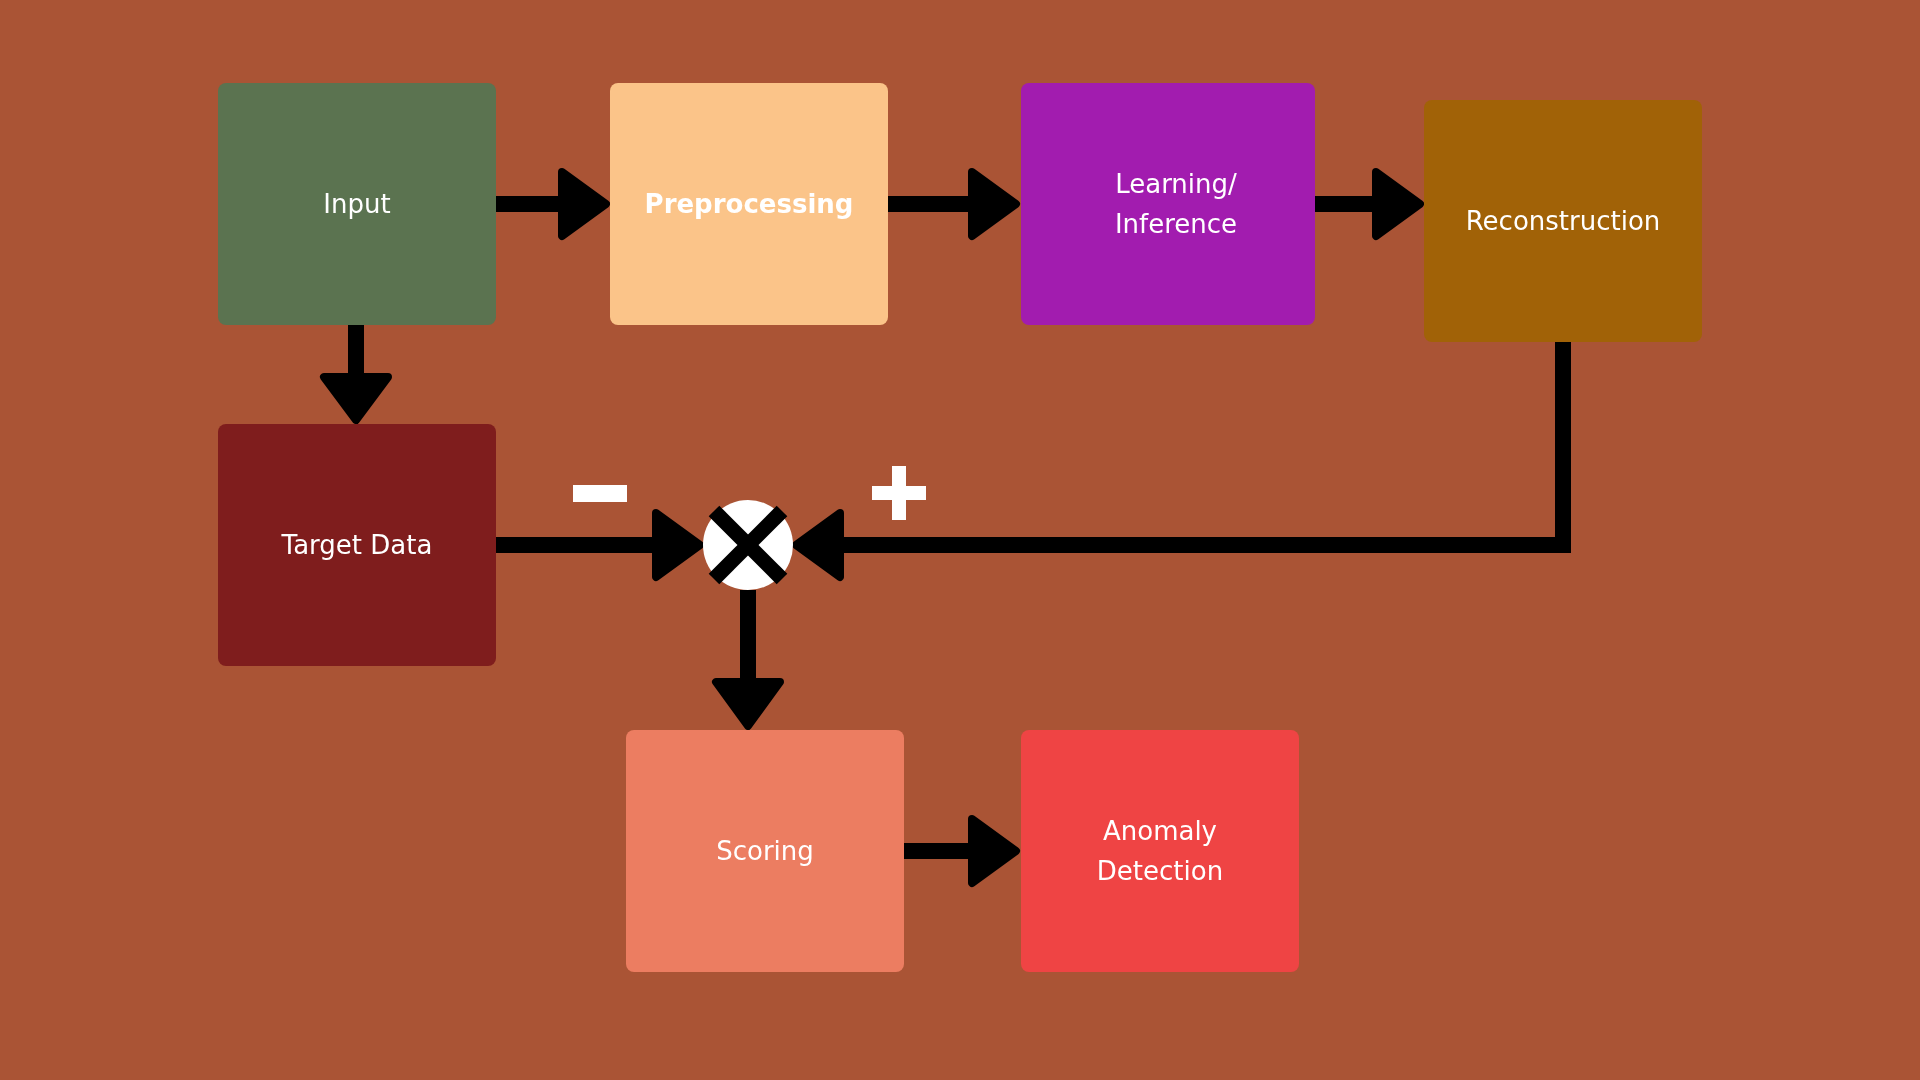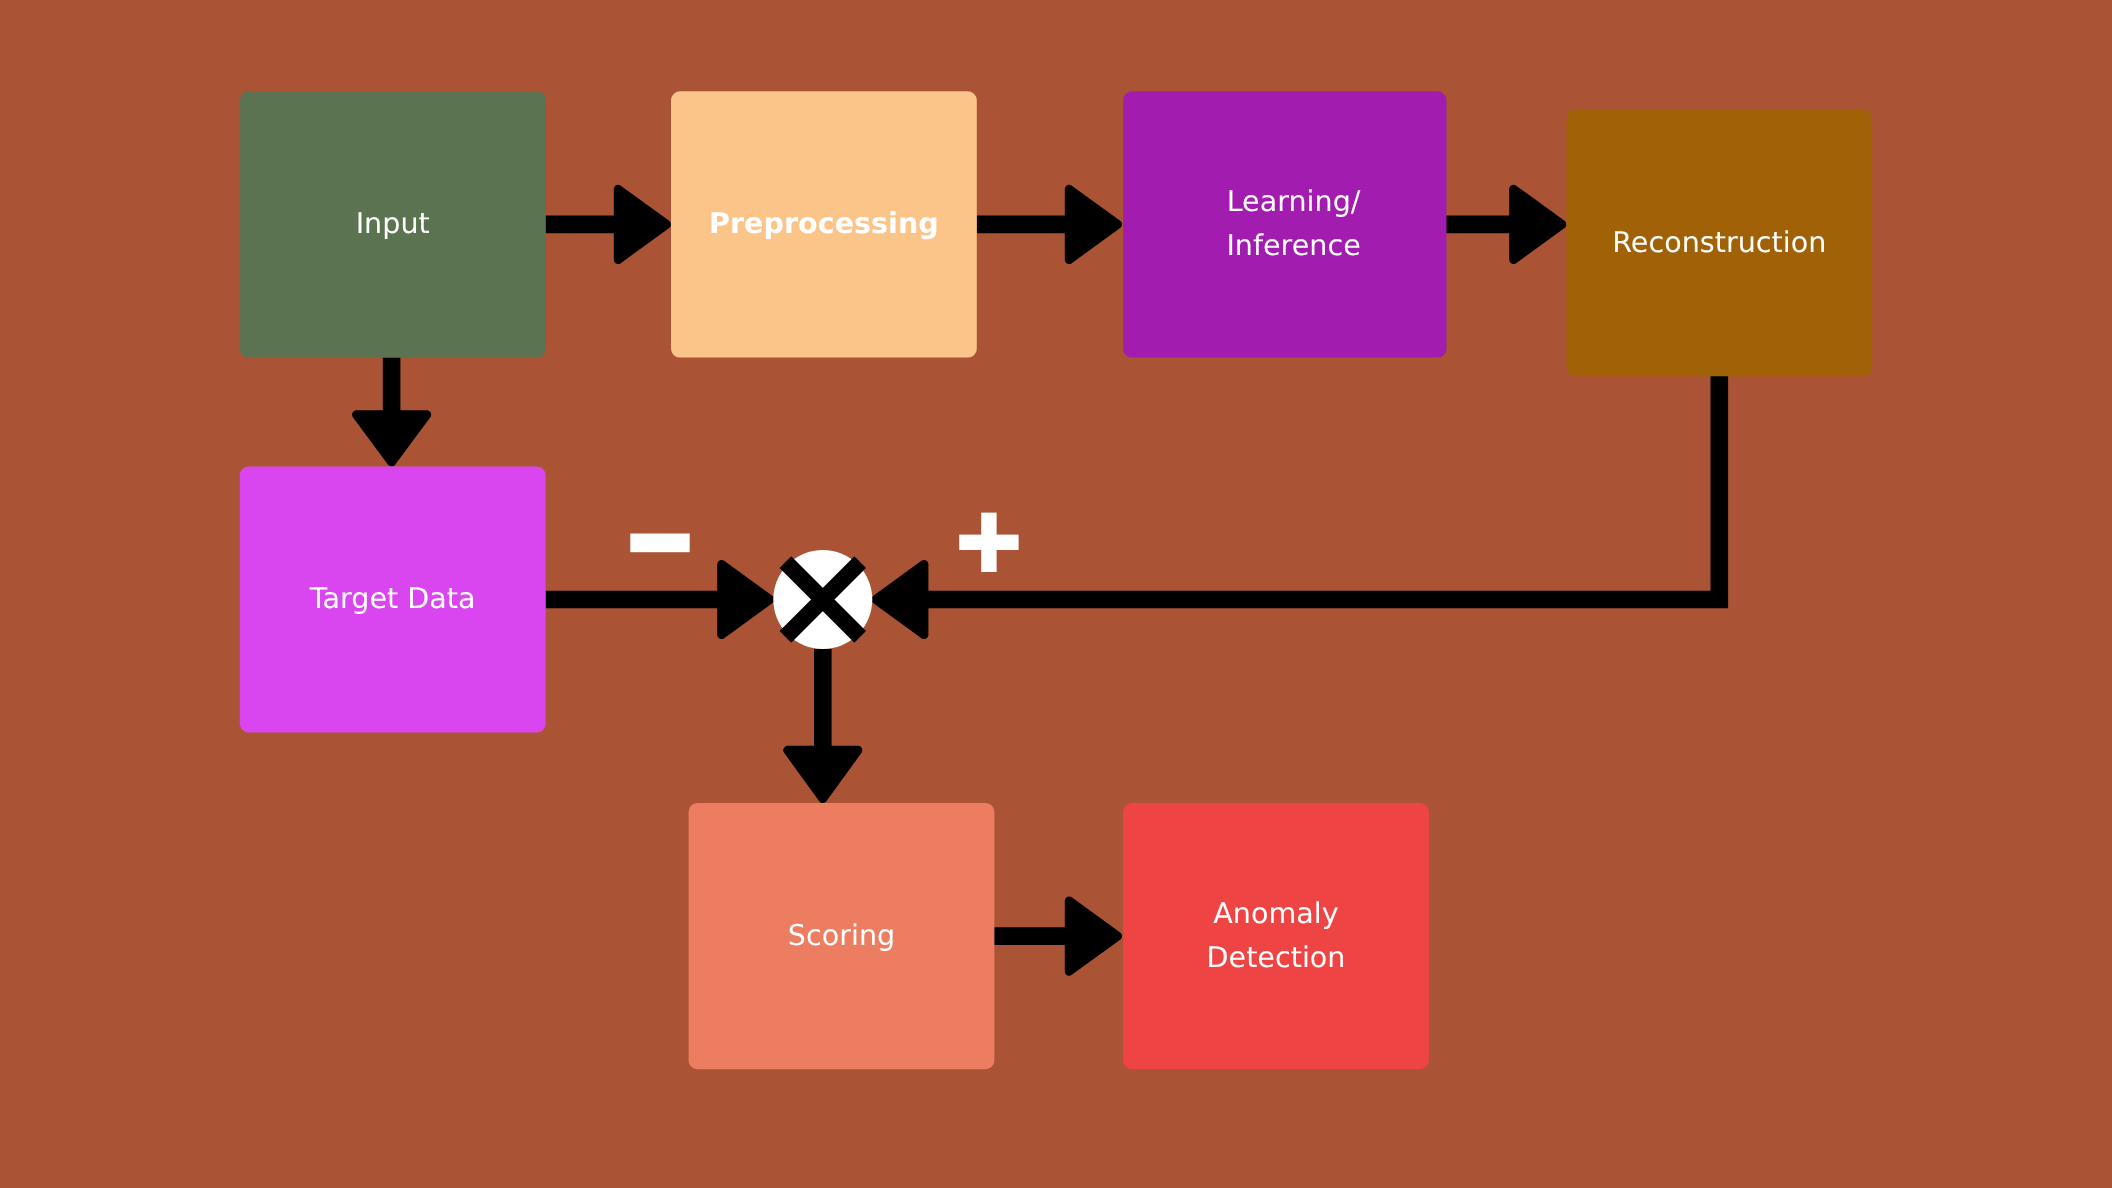--- a/index.html
+++ b/index.html
@@ -41,16 +41,16 @@
 
 <div class="sign" style="left:573px;top:485px;width:54px;height:17px;"></div>
 <div class="sign" style="left:872px;top:486px;width:54px;height:14px;"></div>
 <div class="sign" style="left:892px;top:466px;width:14px;height:54px;"></div>
 
 <div class="node" style="left:218px;top:83px;background:#5b7350;">Input</div>
 <div class="node" style="left:610px;top:83px;background:#fbc489;font-weight:bold;">Preprocessing</div>
 <div class="node" style="left:1021px;top:83px;background:#a21caf;padding-left:16px;">Learning/
 Inference</div>
 <div class="node" style="left:1424px;top:100px;background:#a16207;">Reconstruction</div>
-<div class="node" style="left:218px;top:424px;background:#d946ef;">Target Data</div>
+<div class="node" style="left:218px;top:424px;background:#7f1d1d;">Target Data</div>
 <div class="node" style="left:610px;top:730px;background:#ec7d61;margin-left:16px;">Scoring</div>
 <div class="node" style="left:1021px;top:730px;background:#ef4444;">Anomaly
 Detection</div>
 
 </body></html>

